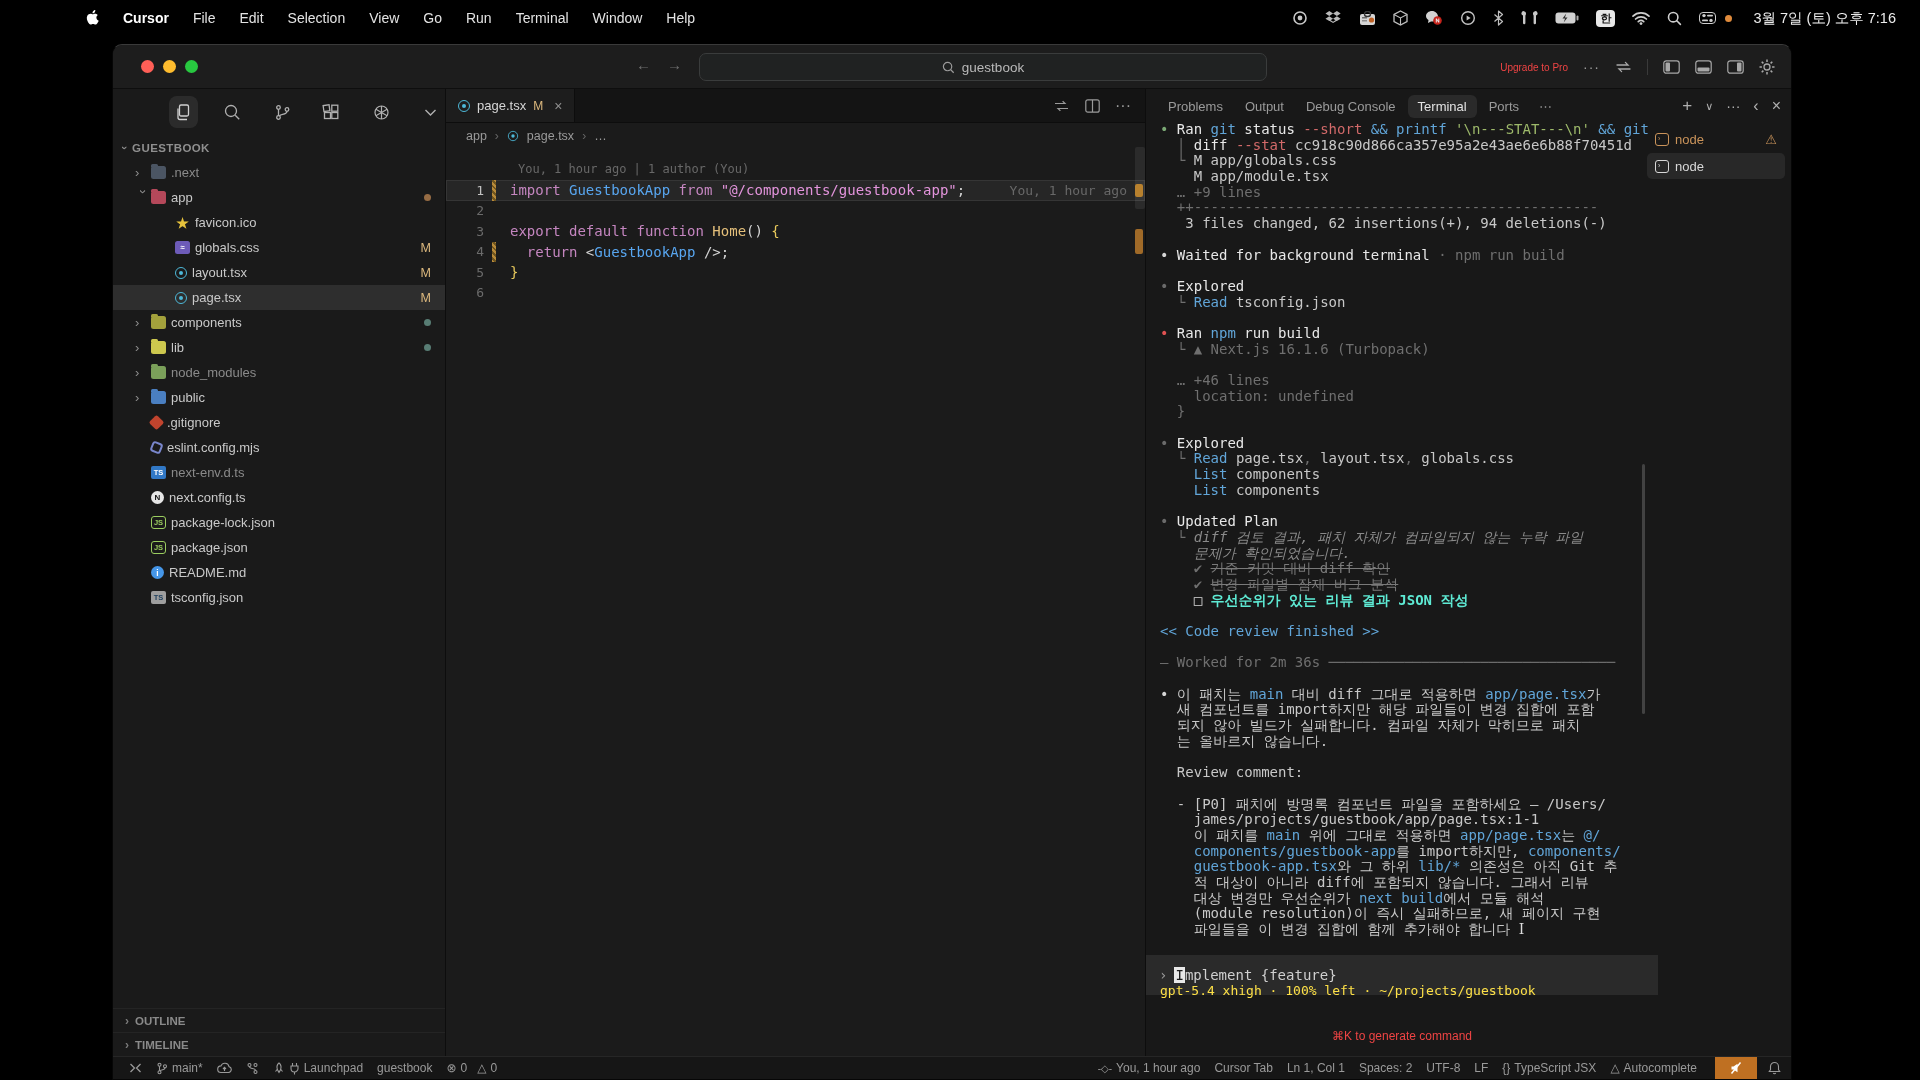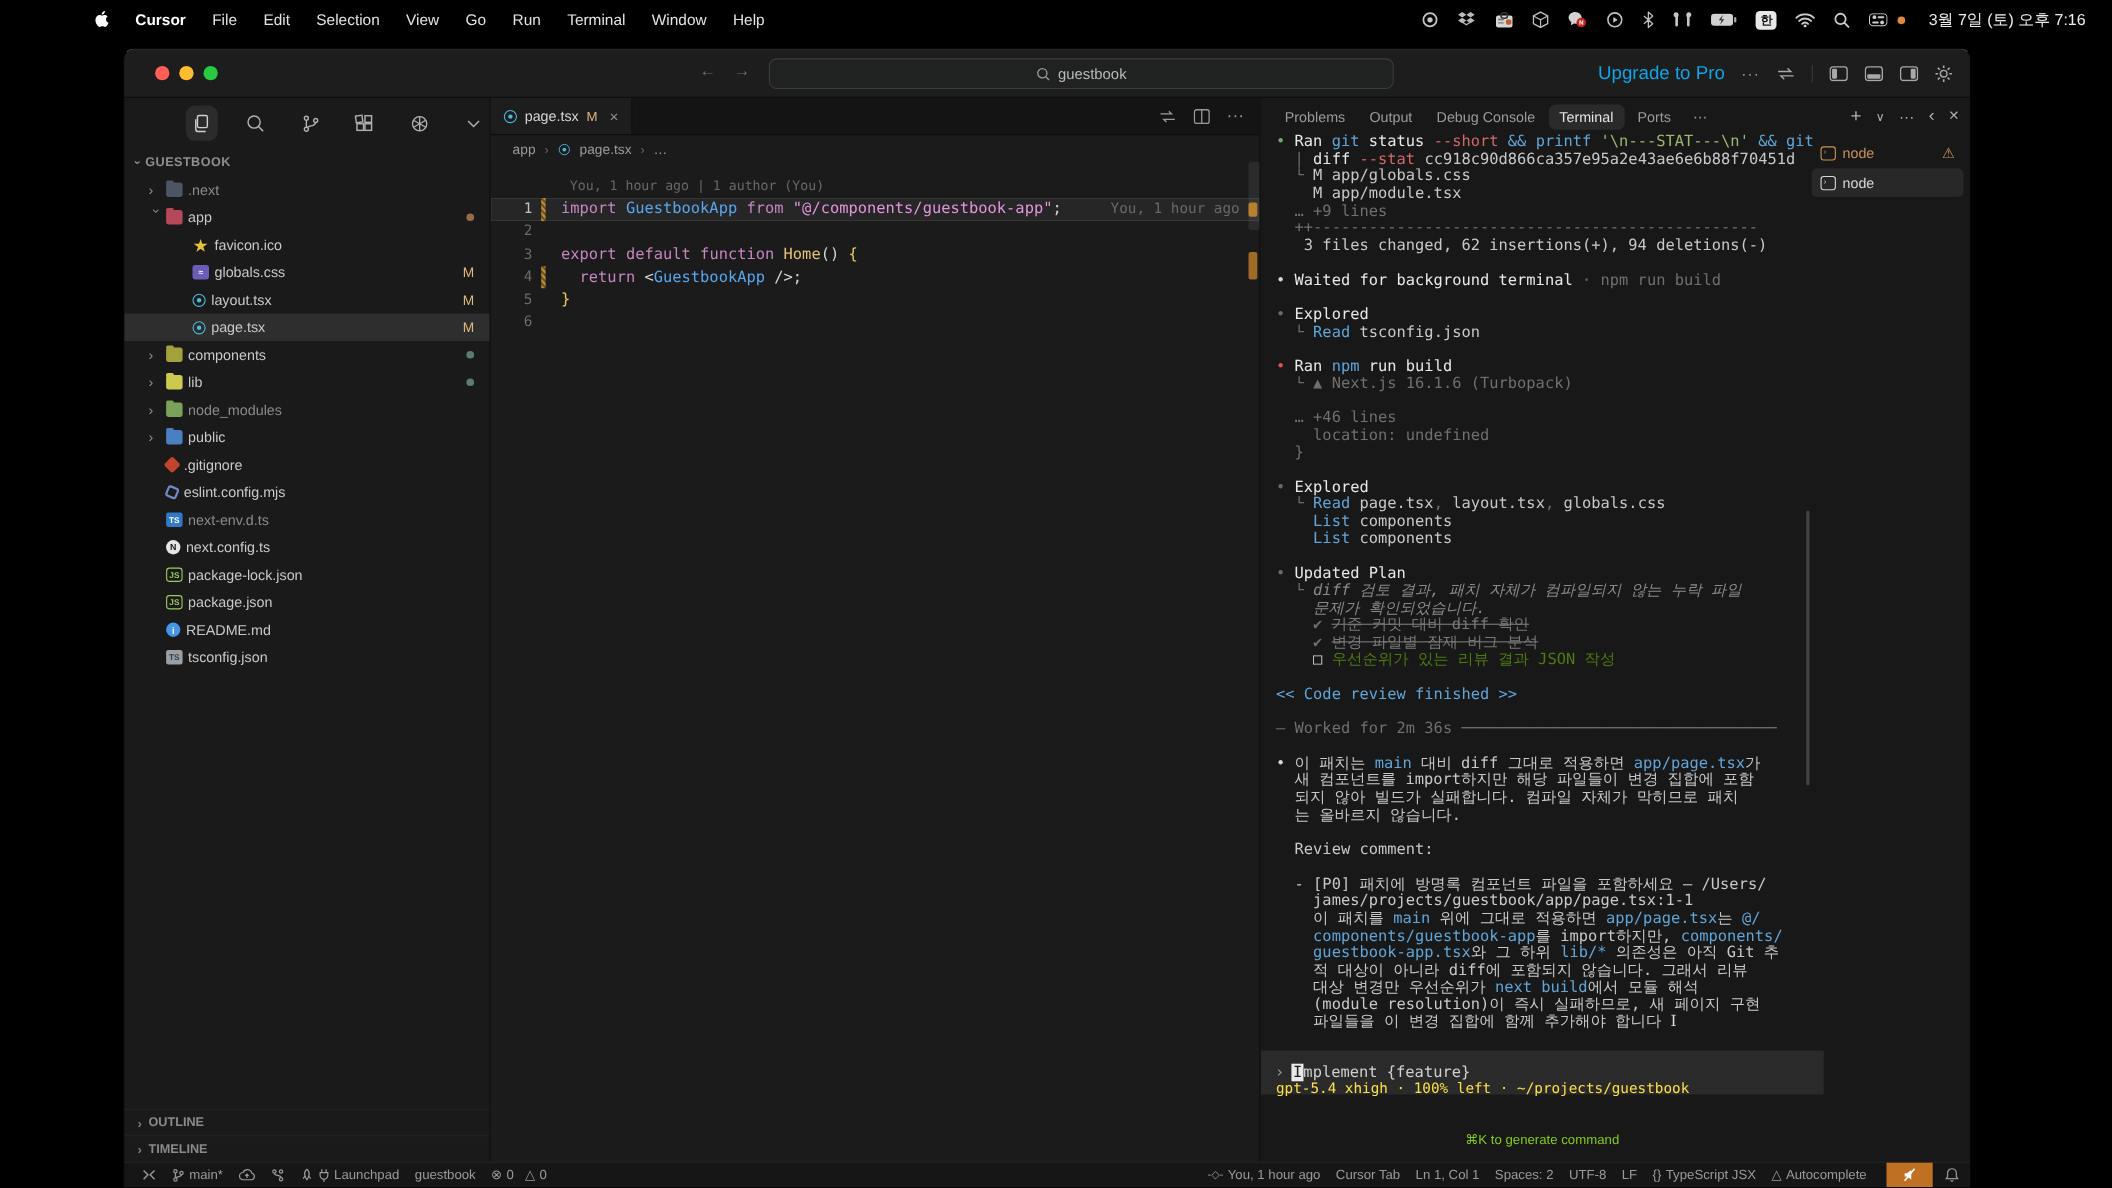--- a/index.html
+++ b/index.html
@@ -20,21 +20,21 @@
 
   
   .window{position:absolute;left:112px;top:44px;width:1680px;bottom:0;background:#1b1b1b;border-radius:10px 10px 0 0;border:1px solid #060606;border-top:1px solid #3a3a3a;overflow:hidden}
   .titlebar{position:relative;height:44px;background:#1d1d1d;border-bottom:1px solid #0e0e0e}
   .lights{position:absolute;left:28px;top:15px;display:flex;gap:9px}
   .light{width:13px;height:13px;border-radius:50%}
   .l-red{background:#ff5f57}.l-yellow{background:#febc2e}.l-green{background:#28c840}
   .navarrows{position:absolute;left:523px;top:11px;display:flex;gap:16px;color:#6f6f6f;font-size:15px}
   .searchbox{position:absolute;left:586px;top:8px;width:568px;height:28px;background:#202222;border:1px solid #3a3c3c;border-radius:7px;display:flex;align-items:center;justify-content:center;gap:7px;color:#b9b9b9;font-size:13.5px}
   .tb-right{position:absolute;right:16px;top:0;height:44px;display:flex;align-items:center;gap:15px;color:#a8a8a8}
-  .upgrade{font-size:17px;color:#0ea5e9}
+  .upgrade{font-size:10px;color:#ef4444}
   .tb-dots{font-size:14px;letter-spacing:1px;color:#9a9a9a}
   .tb-div{width:1px;height:16px;background:#3a3a3a}
 
   
   .main{position:absolute;top:44px;left:0;right:0;bottom:23px;display:flex}
 
   
   .sidebar{width:333px;background:#1a1a1a;border-right:1px solid #0d0d0d;display:flex;flex-direction:column}
   .acts{height:46px;display:flex;align-items:center;gap:21px;padding-left:56px}
   .acts .ab{display:flex;align-items:center;justify-content:center;width:32px;height:32px;border-radius:8px}
@@ -108,38 +108,38 @@
   
   .panel{flex:1;position:relative;background:#181818;overflow:hidden}
   .ptabs{position:absolute;top:0;left:0;right:0;height:34px;display:flex;align-items:center;padding-left:12px;gap:2px;font-size:13px}
   .ptab{padding:4px 10px;color:#9a9a9a;border-radius:6px;white-space:nowrap}
   .ptab.active{color:#e3e3e3;background:#ffffff14}
   .ptab-more{color:#9a9a9a;padding:0 8px}
   .pctrl{position:absolute;top:0;right:10px;height:34px;display:flex;align-items:center;gap:13px;color:#b0b0b0;font-size:14px}
   .term{position:absolute;left:14px;top:33px;width:497px;font-family:"DejaVu Sans Mono",monospace;font-size:14px;line-height:15.7px}
   .tline{height:15.7px;white-space:pre;overflow:hidden}
   .s-fg{color:#c8c8c8}.s-fgw{color:#d6d6d6}.s-boldw{color:#e8e8e8;font-weight:400}
-  .s-blue{color:#61a5d8}.s-blueb{color:#4d7c0f;font-weight:400}
+  .s-blue{color:#61a5d8}.s-blueb{color:#5eead4;font-weight:700}
   .s-red{color:#d16969}.s-grn{color:#9db96a}
   .s-dim{color:#6f6f6f}.s-dimit{color:#8a8a8a;font-style:italic}
   .s-strike{color:#7a7a7a;text-decoration:line-through}
   .s-green{color:#7aa874}.s-redb{color:#e05252}.s-dimb{color:#6a6a6a}
   .s-ibeam{font-family:"DejaVu Serif",serif;color:#dcdcdc}
   .tscroll{position:absolute;right:146px;top:375px;width:3px;height:250px;background:#424242;border-radius:2px}
   .rail{position:absolute;top:36px;right:4px;width:142px}
   .srow{display:flex;align-items:center;height:26px;padding:0 8px;border-radius:5px;margin:1px 2px;font-size:13px;gap:6px}
   .srow.warn-row{color:#c9935a}
   .srow.sel{background:#ffffff12;color:#d8d8d8}
   .sicon{width:14px;height:13px;border:1px solid currentColor;border-radius:3px;font-size:7px;line-height:10px;padding-left:2px;flex:none}
   .swarn{margin-left:auto;font-size:13px}
   .inputbar{position:absolute;left:0;top:866px;width:512px;height:40px;background:#2a2a2a;display:flex;align-items:center;padding-left:13px;font-family:"DejaVu Sans Mono",monospace;font-size:14px;color:#cfcfcf}
   .prompt{color:#9a9a9a;margin-right:7px}
   .blockcursor{background:#e8e8e8;color:#1b1b1b;padding:0 1px}
   .gptline{position:absolute;left:14px;top:894px;font-family:"DejaVu Sans Mono",monospace;font-size:13px;color:#fde047;white-space:pre}
-  .hint{position:absolute;left:0;top:940px;width:512px;text-align:center;font-size:12px;color:#84cc16}
+  .hint{position:absolute;left:0;top:940px;width:512px;text-align:center;font-size:12px;color:#ef4444}
 
   
   .statusbar{position:absolute;left:0;right:0;bottom:0;height:23px;background:#161616;border-top:1px solid #262626;display:flex;align-items:center;font-size:12px;color:#9a9a9a;padding:0 0 0 16px}
   .sb-item{display:flex;align-items:center;gap:4px;margin-right:14px;white-space:nowrap}
   .sb-right{margin-left:auto;display:flex;align-items:center}
   .sb-glyph{font-size:12px}
   .orangebtn{height:23px;background:#bf7022;display:flex;align-items:center;justify-content:center;width:42px;margin:0 0 0 4px}
   .bellwrap{width:34px;display:flex;align-items:center;justify-content:center}
 
   svg{display:block}

